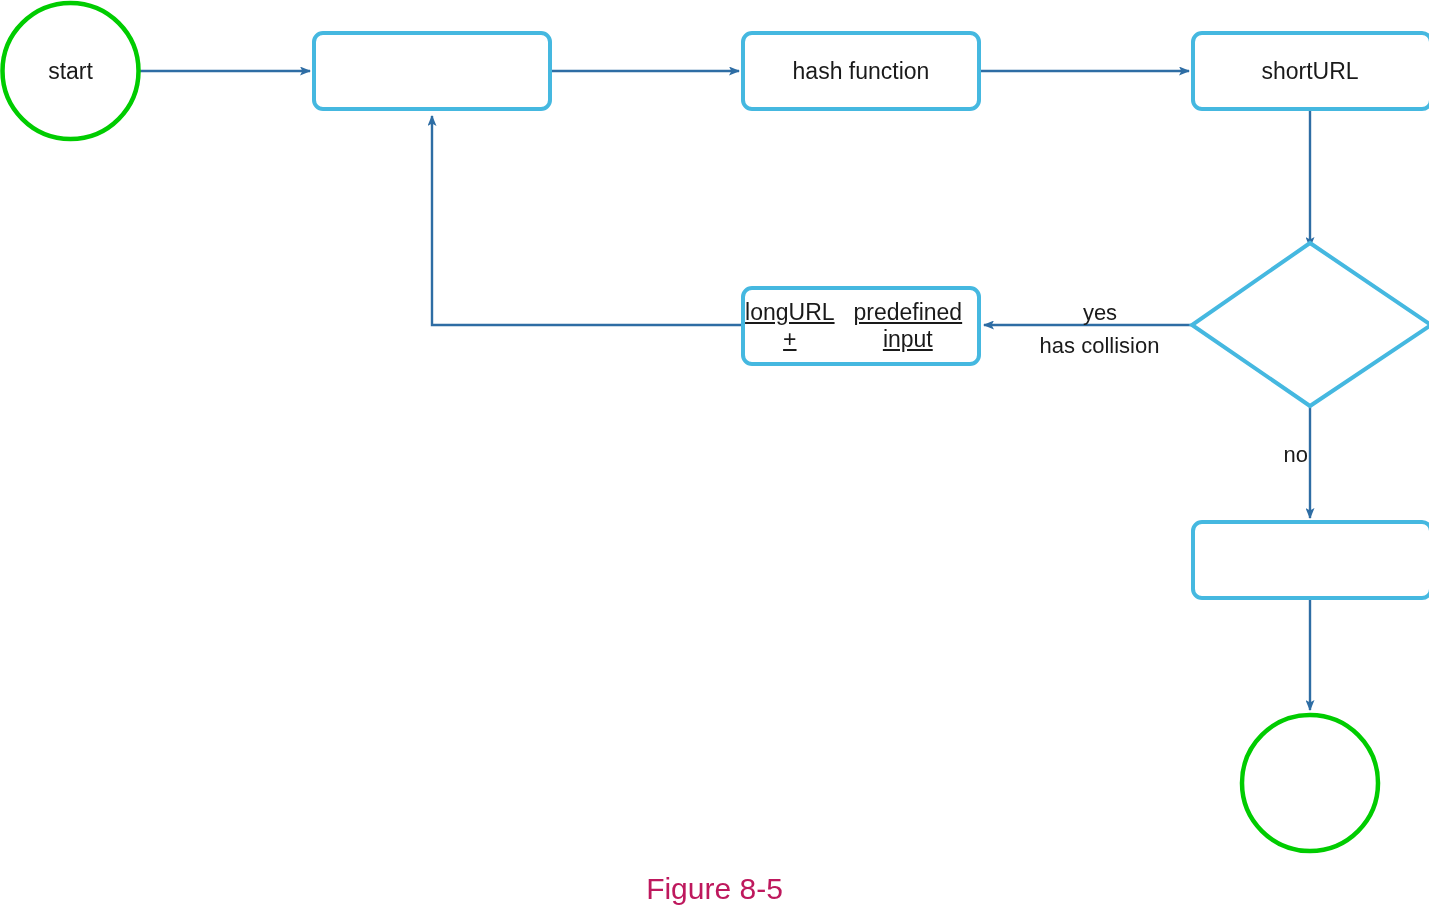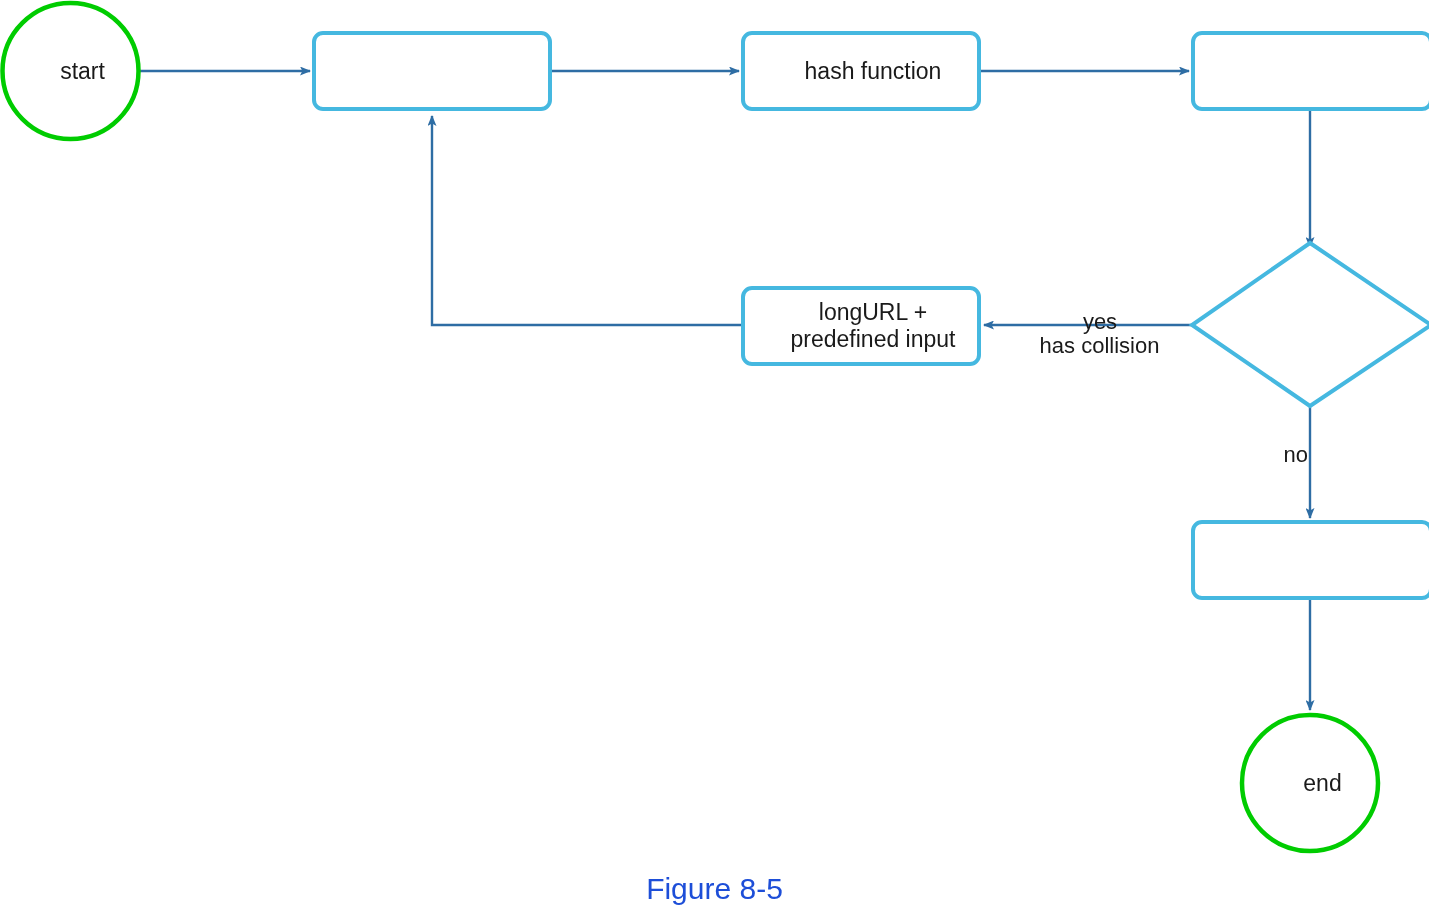--- a/index.html
+++ b/index.html
@@ -29,35 +29,34 @@
     position: absolute;
     display: flex;
     align-items: center;
     justify-content: center;
     text-align: center;
     color: #1a1a1a;
     font-size: 23px;
     line-height: 1.17;
     white-space: pre-line;
     pointer-events: none;
-    padding-left: 12px;
   }
   .edge-label {
     position: absolute;
     color: #1a1a1a;
     font-size: 22px;
     line-height: 1.1;
     text-align: center;
     white-space: nowrap;
   }
   .figure-caption {
     position: absolute;
     width: 100%;
     text-align: center;
-    color: #1d4ed8;
+    color: #be185d;
     font-size: 30px;
   }
 </style>
 </head>
 <body>
 
 <div id="canvas">
 
   <svg id="flow-svg" viewBox="0 0 1429 912" xmlns="http://www.w3.org/2000/svg">
     <defs>
@@ -100,31 +99,31 @@
     <rect x="1193" y="522" width="238" height="76" rx="9" ry="9" fill="#ffffff" stroke="#45b8e0" stroke-width="4"></rect>
 
     <circle cx="1310" cy="783" r="68" fill="#ffffff" stroke="#00cc00" stroke-width="4.5"></circle>
   </svg>
 
   <div class="node-label" style="left:2px; top:33px; width:137px; height:76px;">start</div>
 
 
   <div class="node-label" style="left:743px; top:33px; width:236px; height:76px;">hash function</div>
 
+  <div class="node-label" style="left:1193px; top:33px; width:234px; height:76px;">shortURL</div>
 
 
-  <div class="node-label" style="left:743px; top:288px; width:236px; height:76px; flex-direction:column;">
+  <div class="node-label" style="left:743px; top:288px; width:236px; height:76px; text-decoration:underline;">
     <span>longURL +</span>
     <span>predefined input</span>
   </div>
 
 
-  <div class="node-label" style="left:1242px; top:745px; width:137px; height:76px;">end</div>
 
-  <div class="edge-label" style="left:1040px; top:310px; width:120px;">yes</div>
+  <div class="edge-label" style="left:1040px; top:301px; width:120px;">yes</div>
 
   <div class="edge-label" style="left:1022px; top:334px; width:155px;">has collision</div>
 
   <div class="edge-label" style="left:1258px; top:443px; width:50px; text-align:right;">no</div>
 
   <div class="figure-caption" style="left:0; top:872px;">Figure 8-5</div>
 
 </div>
 
 </body></html>

